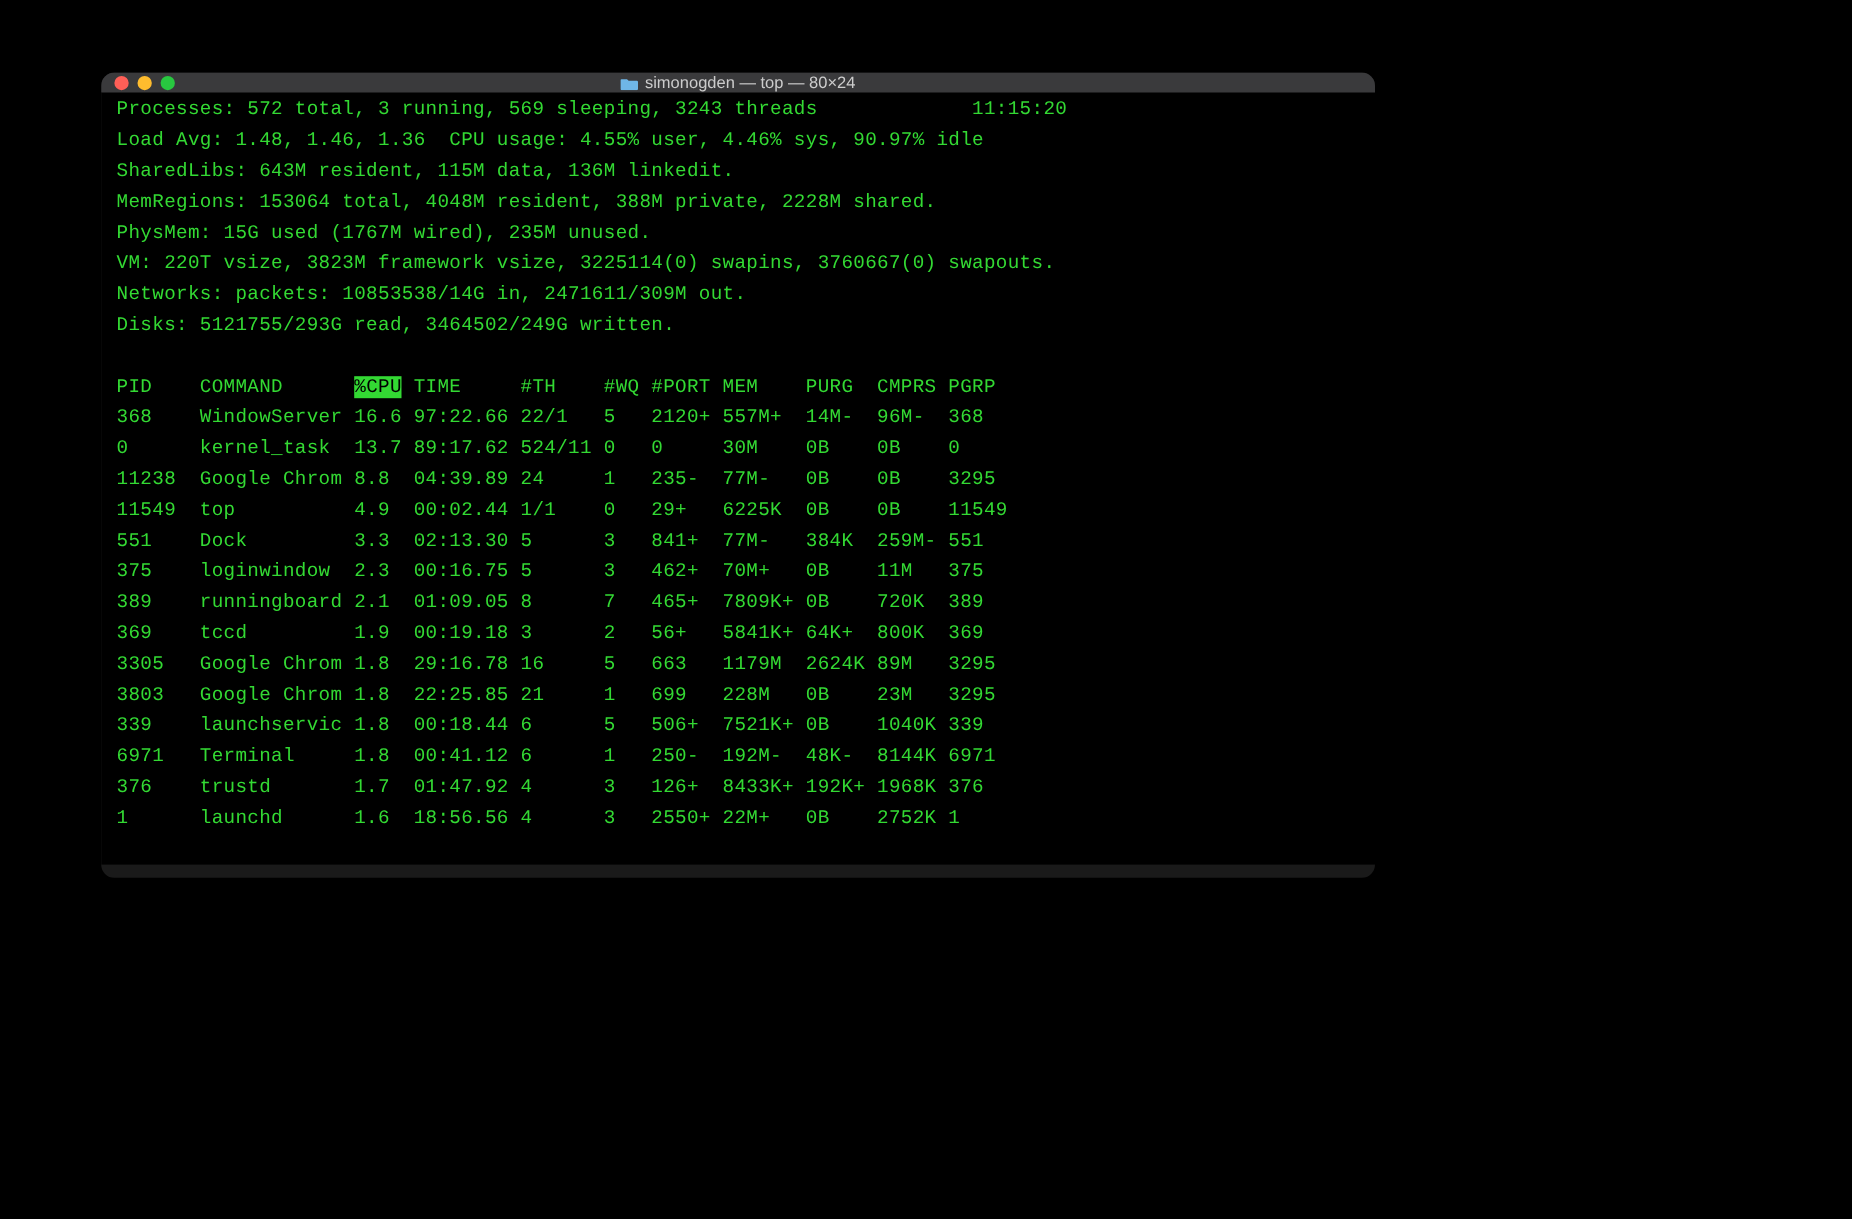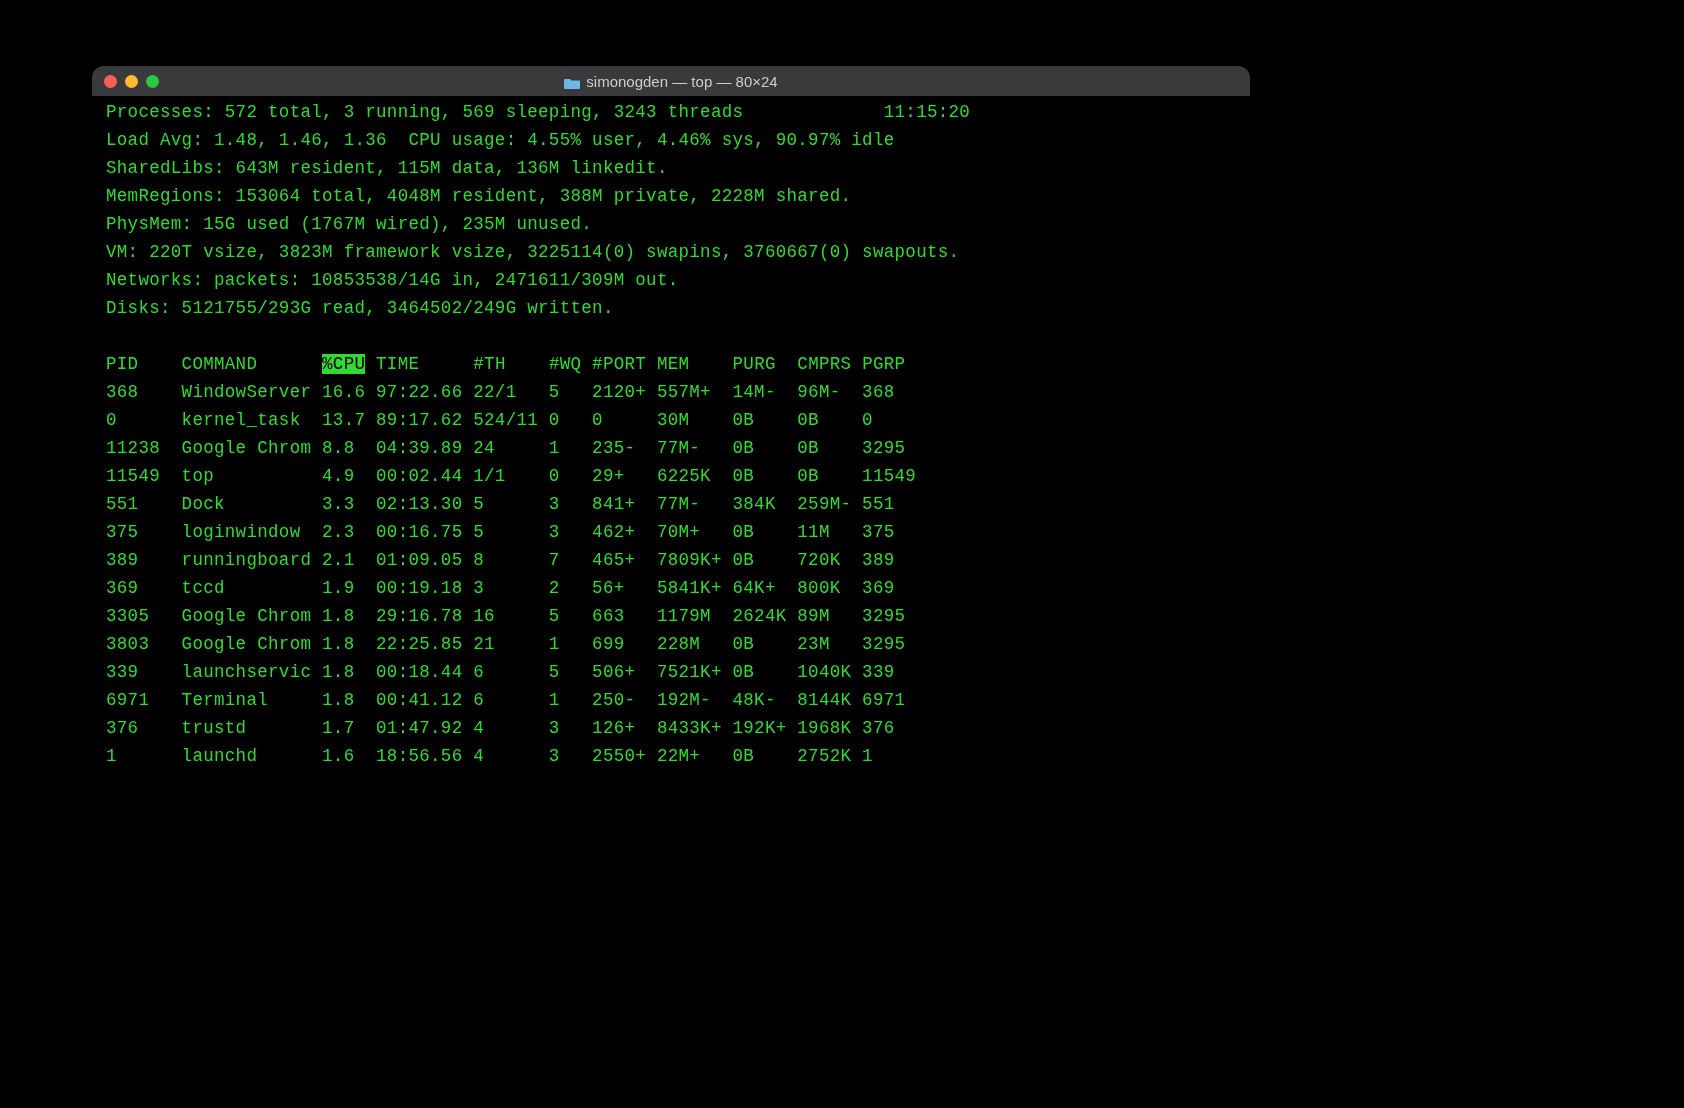--- a/index.html
+++ b/index.html
@@ -15,21 +15,21 @@
     left: 92px;
     top: 66px;
     width: 1158px;
     height: 732px;
     background: #1a1a1a;
     border-radius: 12px;
     box-shadow: 0 20px 60px rgba(0,0,0,0.6);
     overflow: hidden;
   }
   .titlebar {
-    height: 30px;
+    height: 18px;
     background: #3a3a3c;
     display: flex;
     align-items: center;
     position: relative;
   }
   .traffic {
     display: flex;
     gap: 8px;
     padding-left: 12px;
   }

